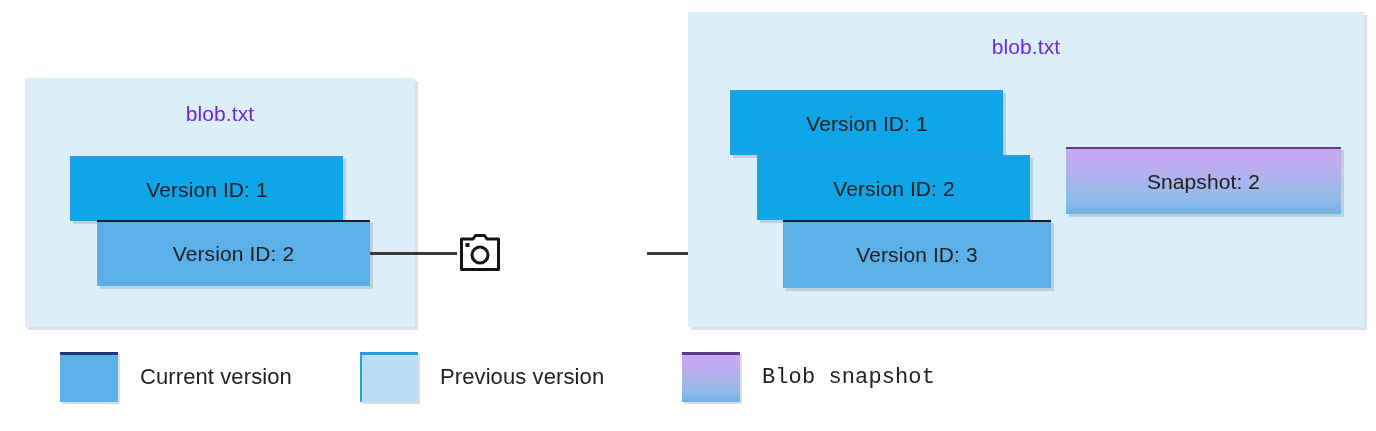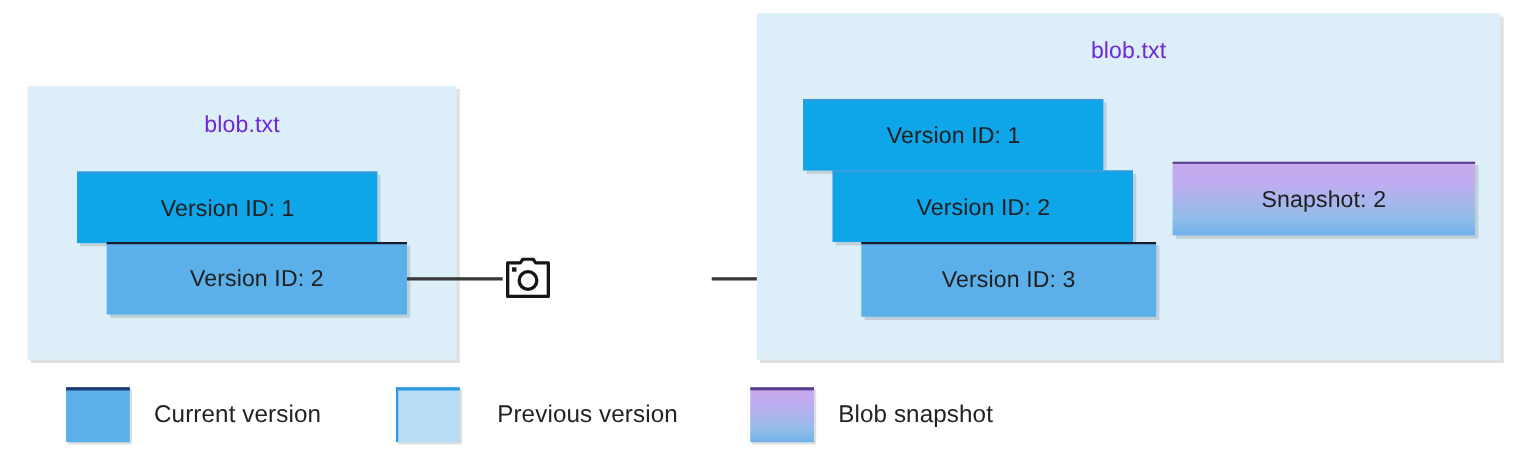--- a/index.html
+++ b/index.html
@@ -125,22 +125,22 @@
     width: 1228px;
     height: 60px;
     margin-left: 28px;
   }
   .legend-item {
     position: absolute;
     display: flex;
     align-items: center;
   }
   #legend-item-0 { left: 32px;  top: 0; }
-  #legend-item-1 { left: 332px; top: 0; gap: 12px; }
-  #legend-item-2 { left: 654px; top: 0; }
+  #legend-item-1 { left: 332px; top: 0; }
+  #legend-item-2 { left: 654px; top: 0; font-family: Liberation Mono, monospace; }
 
   .legend-swatch {
     width: 58px;
     height: 50px;
     box-shadow: 2px 2px 0 0 rgba(0,0,0,0.13);
     box-sizing: border-box;
   }
   .legend-swatch.current {
     background: #5BB0EA;
     border-top: 3px solid #1F3A73;

